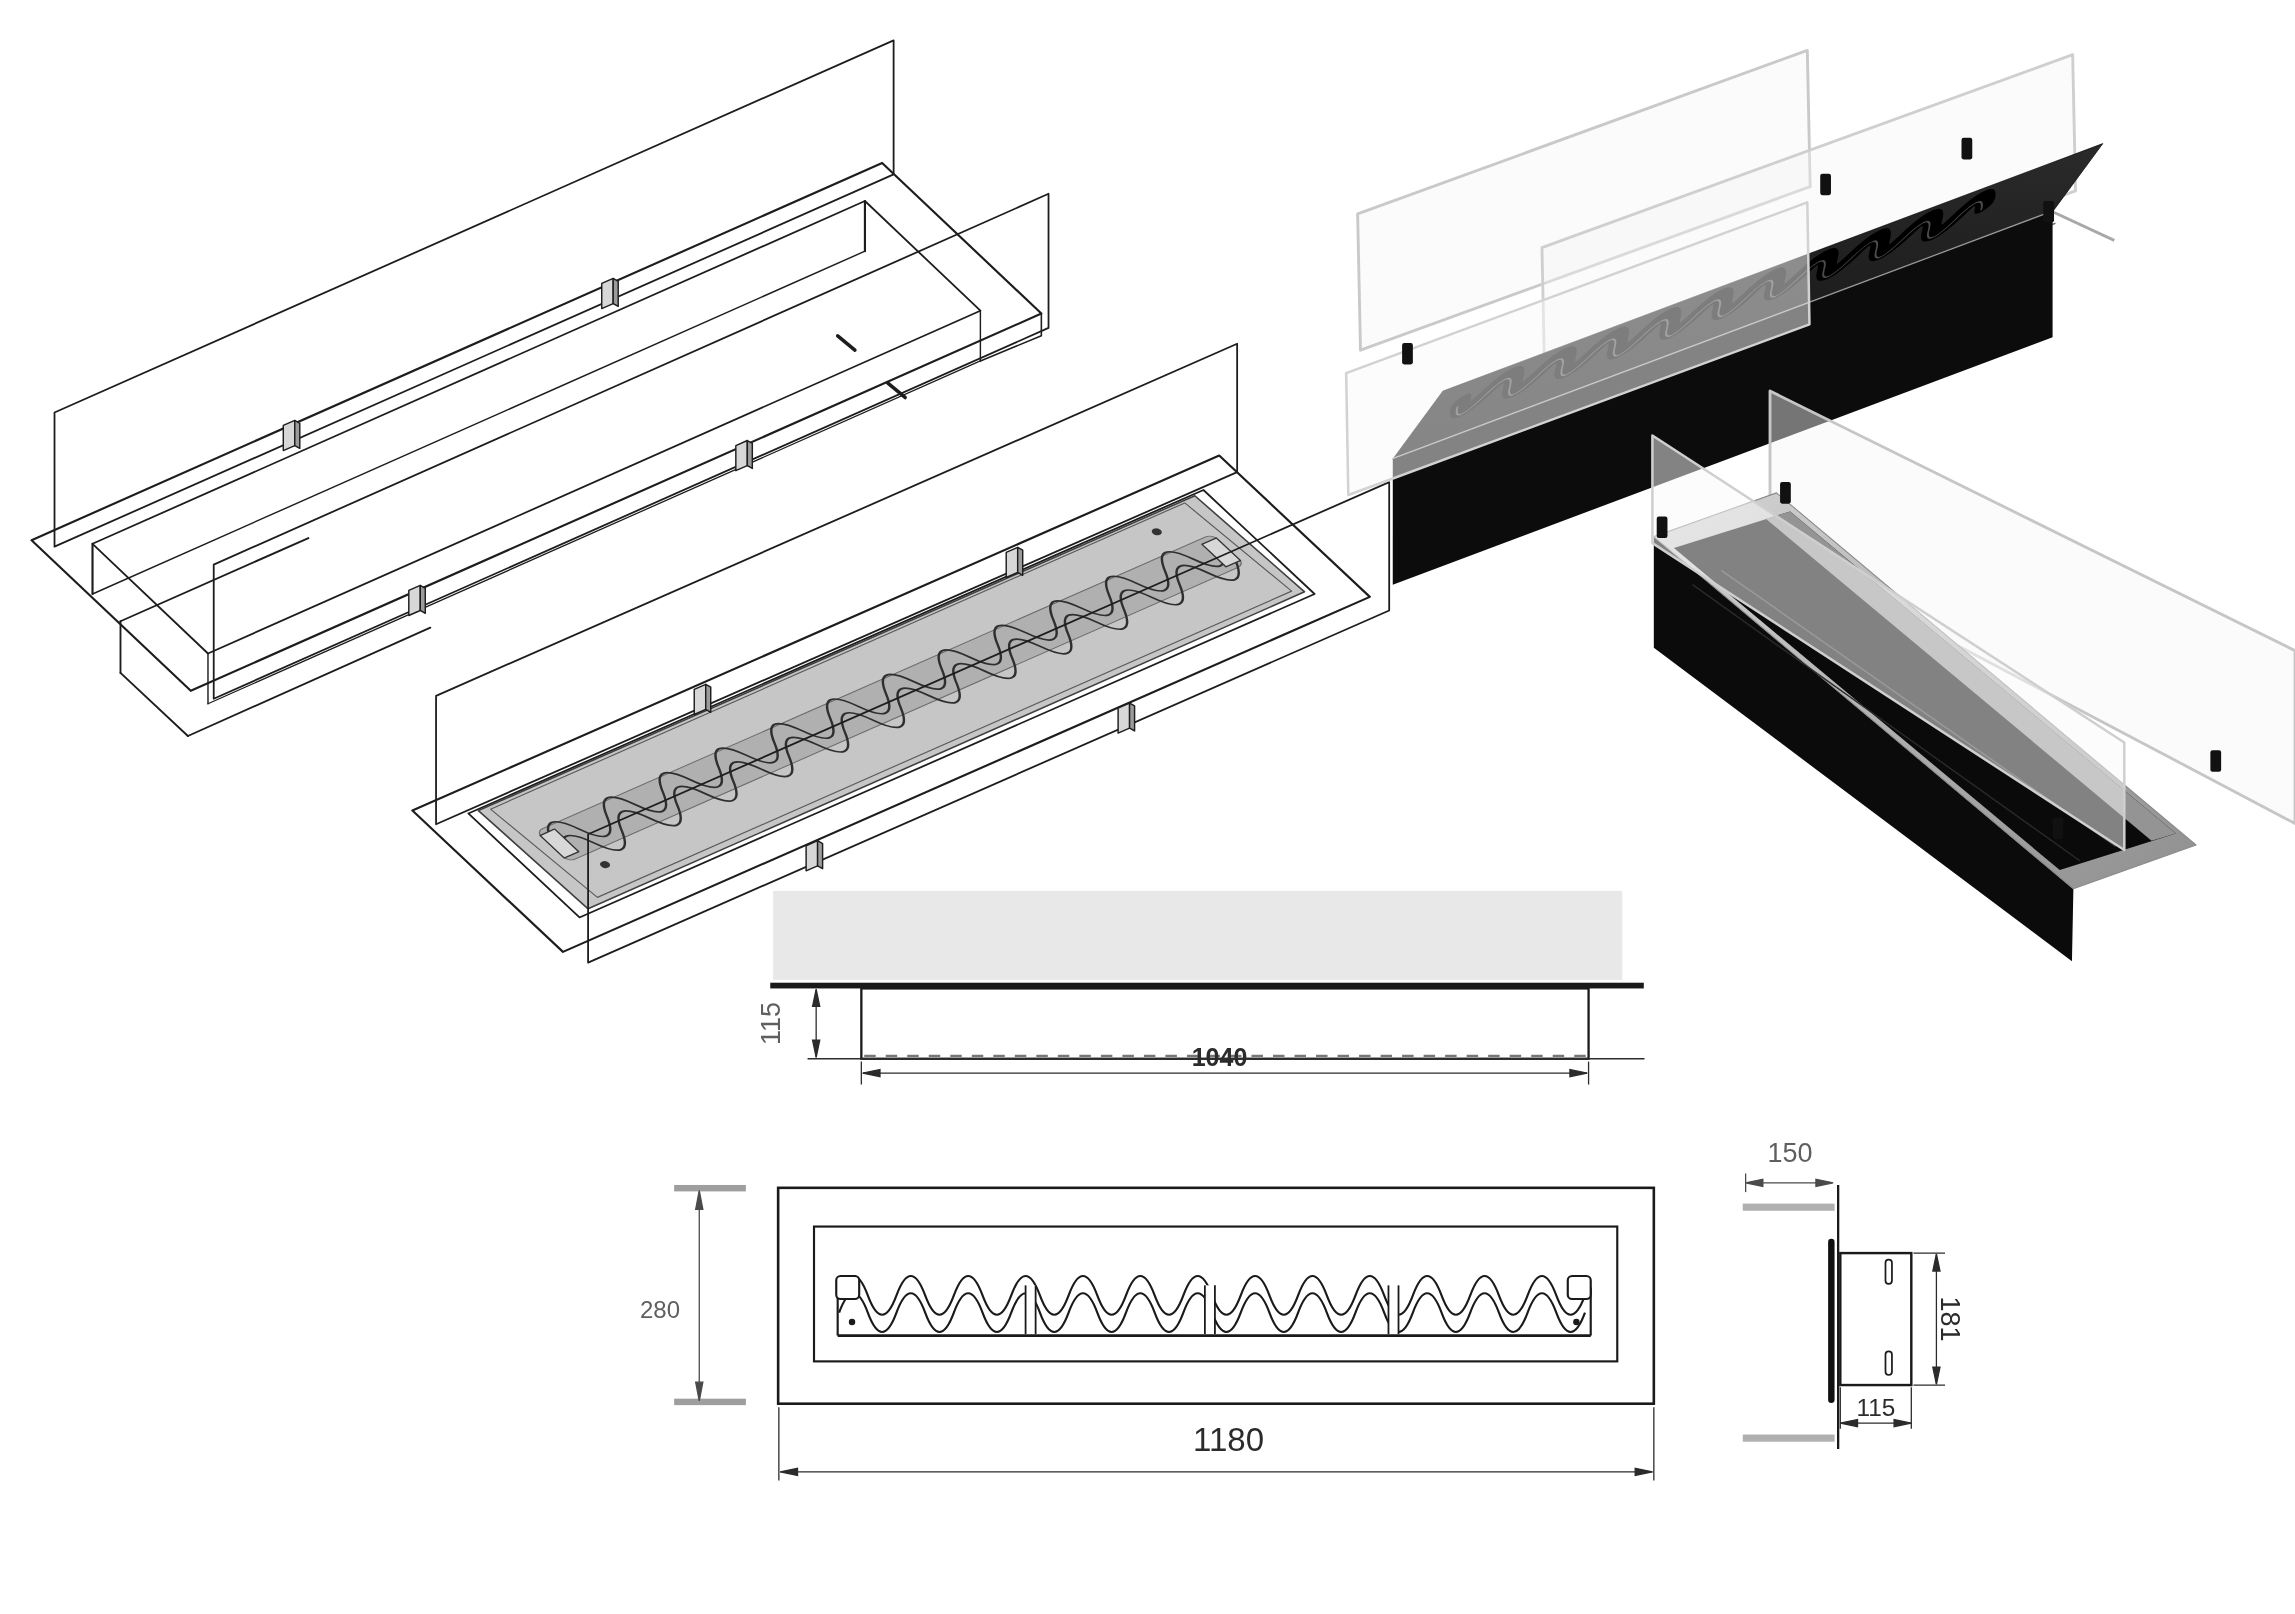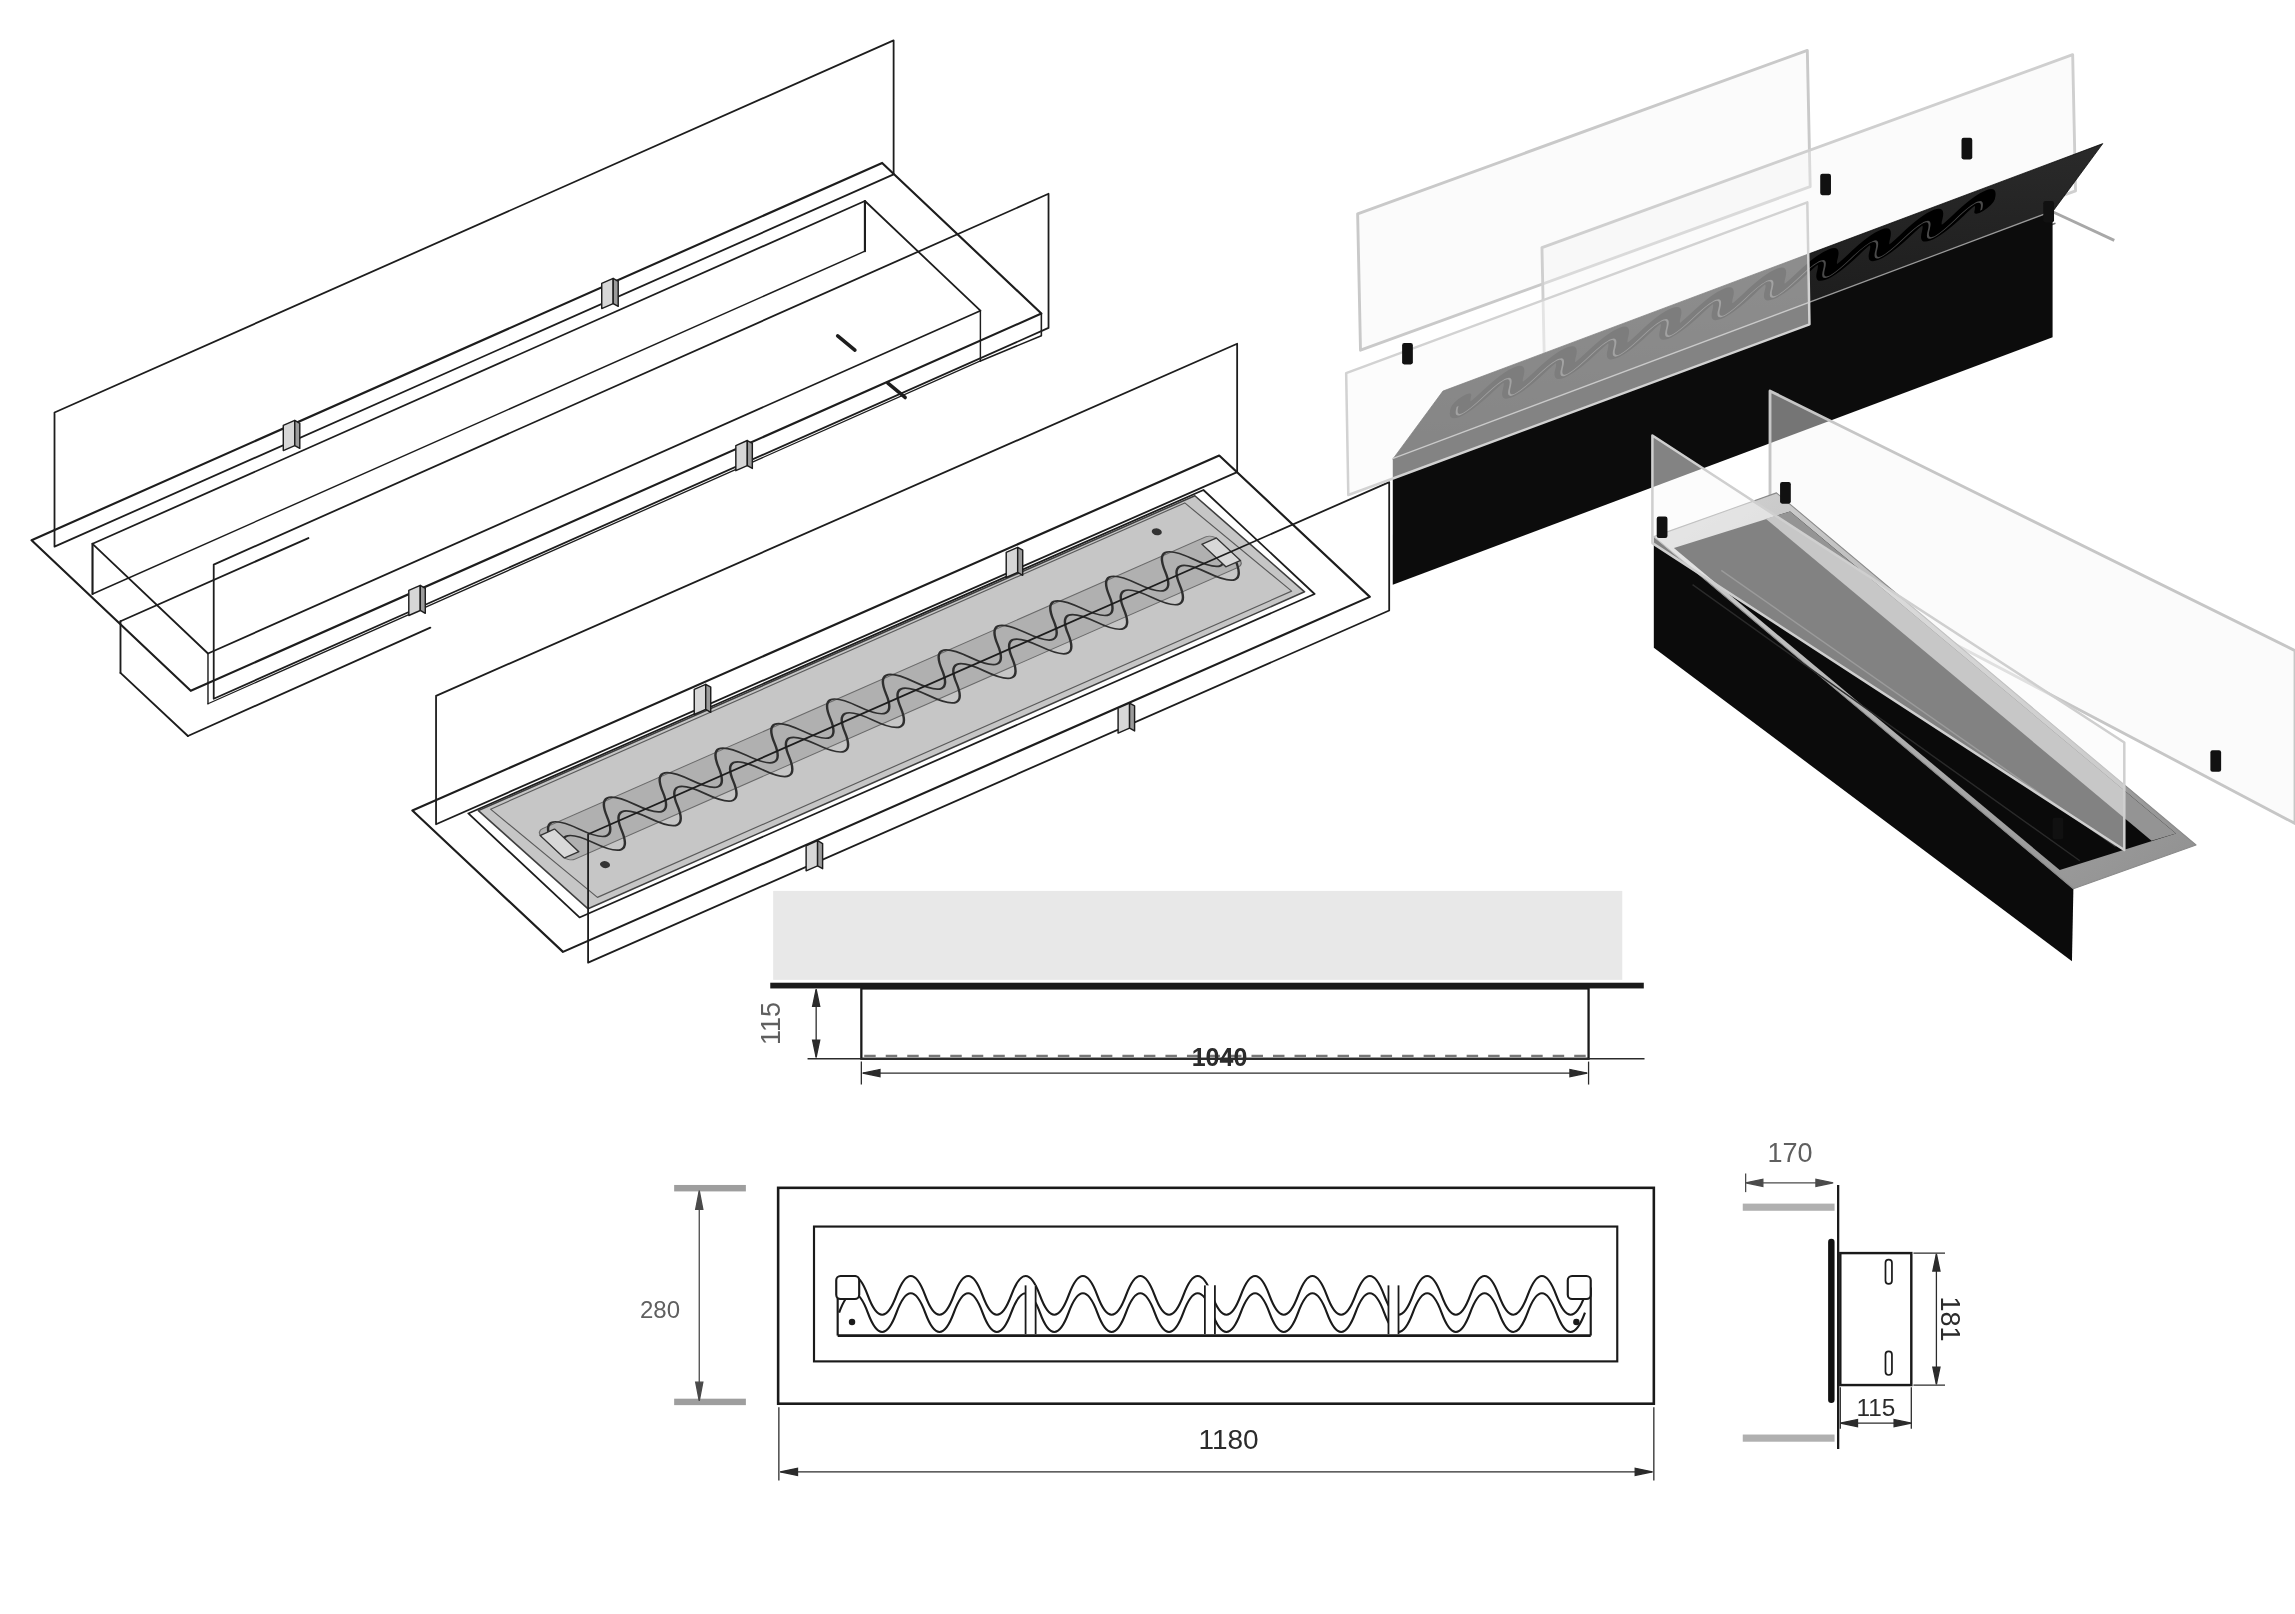--- a/index.html
+++ b/index.html
@@ -274,22 +274,22 @@
     </g>
   </g>
 </svg>
 
   <div class="dim-label dim-gray" style="left:746px;top:1009px;width:50px;height:29px;line-height:29px;font-size:27px;transform:rotate(-90deg);">115</div>
 
   <div class="dim-label dim-dark" style="left:1162px;top:1040px;width:115px;height:34px;line-height:34px;font-size:25px;font-weight:bold;">1040</div>
 
   <div class="dim-label dim-gray" style="left:610px;top:1293px;width:100px;height:34px;line-height:34px;font-size:24px;">280</div>
 
-  <div class="dim-label dim-dark" style="left:1171px;top:1423px;width:115px;height:34px;line-height:34px;font-size:28px;">1180</div>
-
-  <div class="dim-label dim-gray" style="left:1740px;top:1137px;width:100px;height:32px;line-height:32px;font-size:27px;">170</div>
+  <div class="dim-label dim-dark" style="left:1171px;top:1423px;width:115px;height:34px;line-height:34px;font-size:33px;">1180</div>
+
+  <div class="dim-label dim-gray" style="left:1740px;top:1137px;width:100px;height:32px;line-height:32px;font-size:27px;">150</div>
 
   <div class="dim-label dim-dark" style="left:1900px;top:1303px;width:100px;height:32px;line-height:32px;font-size:27px;transform:rotate(90deg);">181</div>
 
   <div class="dim-label dim-dark" style="left:1826px;top:1393px;width:100px;height:29px;line-height:29px;font-size:24.4px;">115</div>
 
 </div>
 
 
 </body></html>

